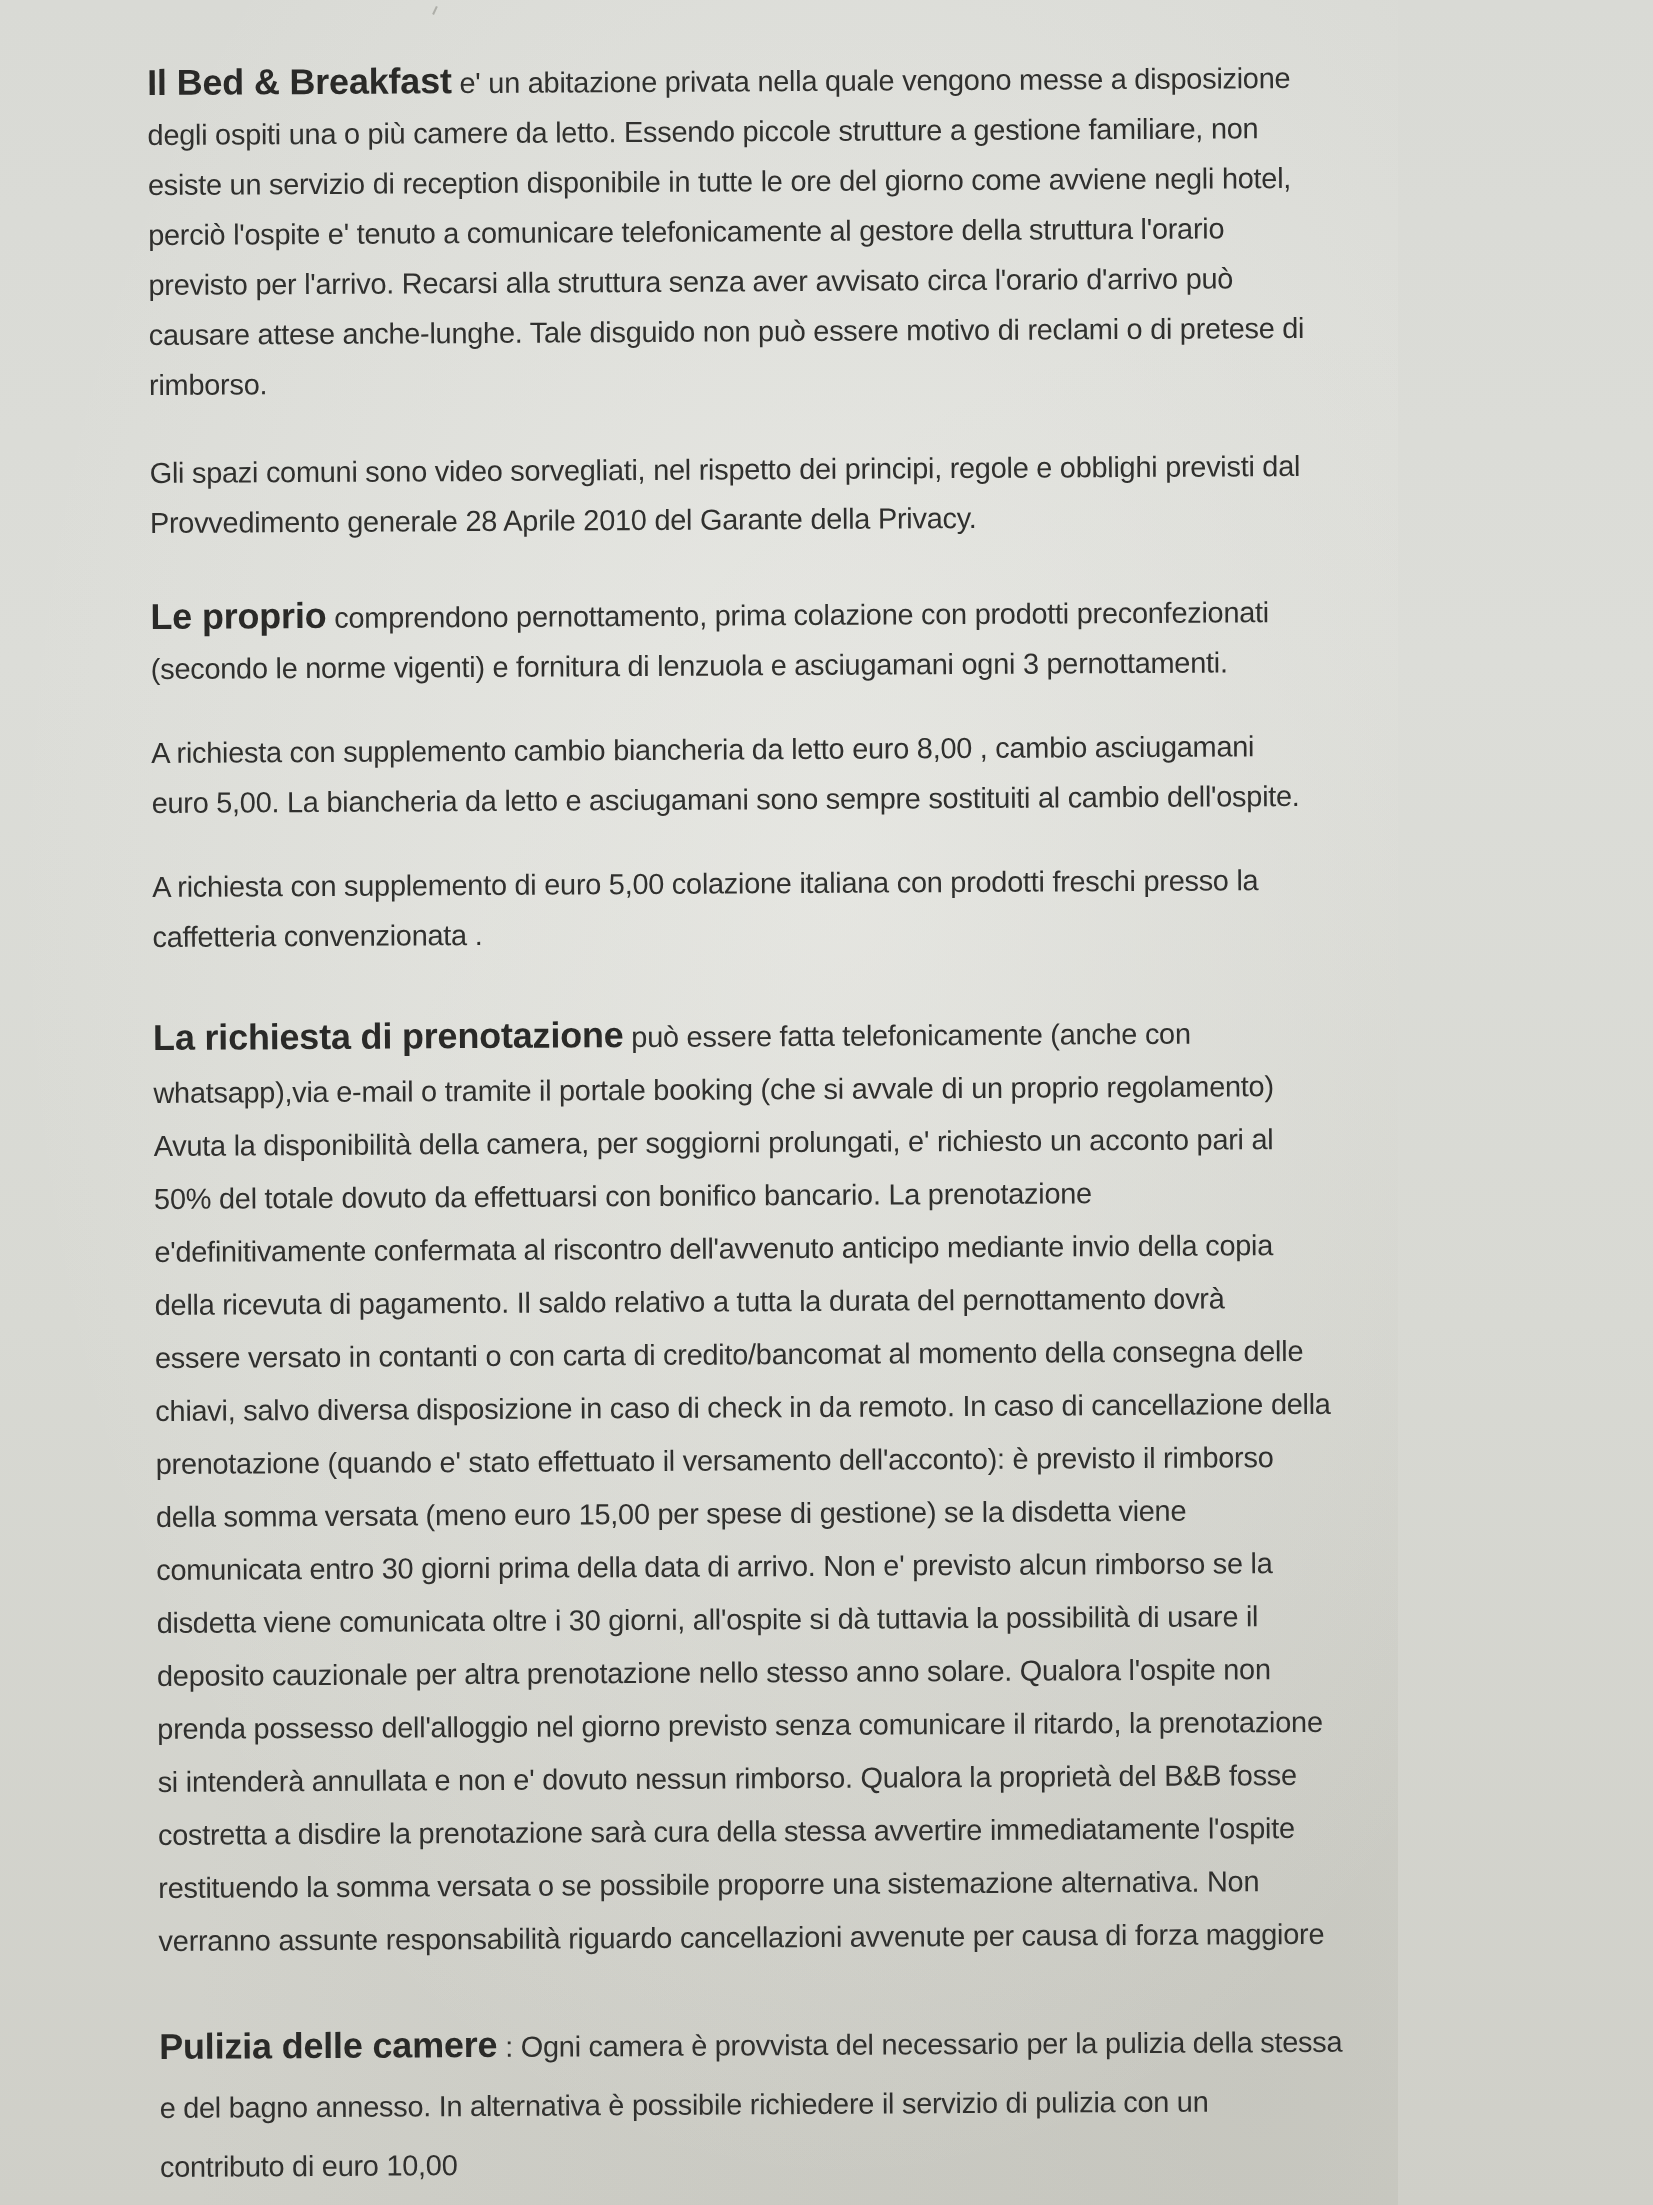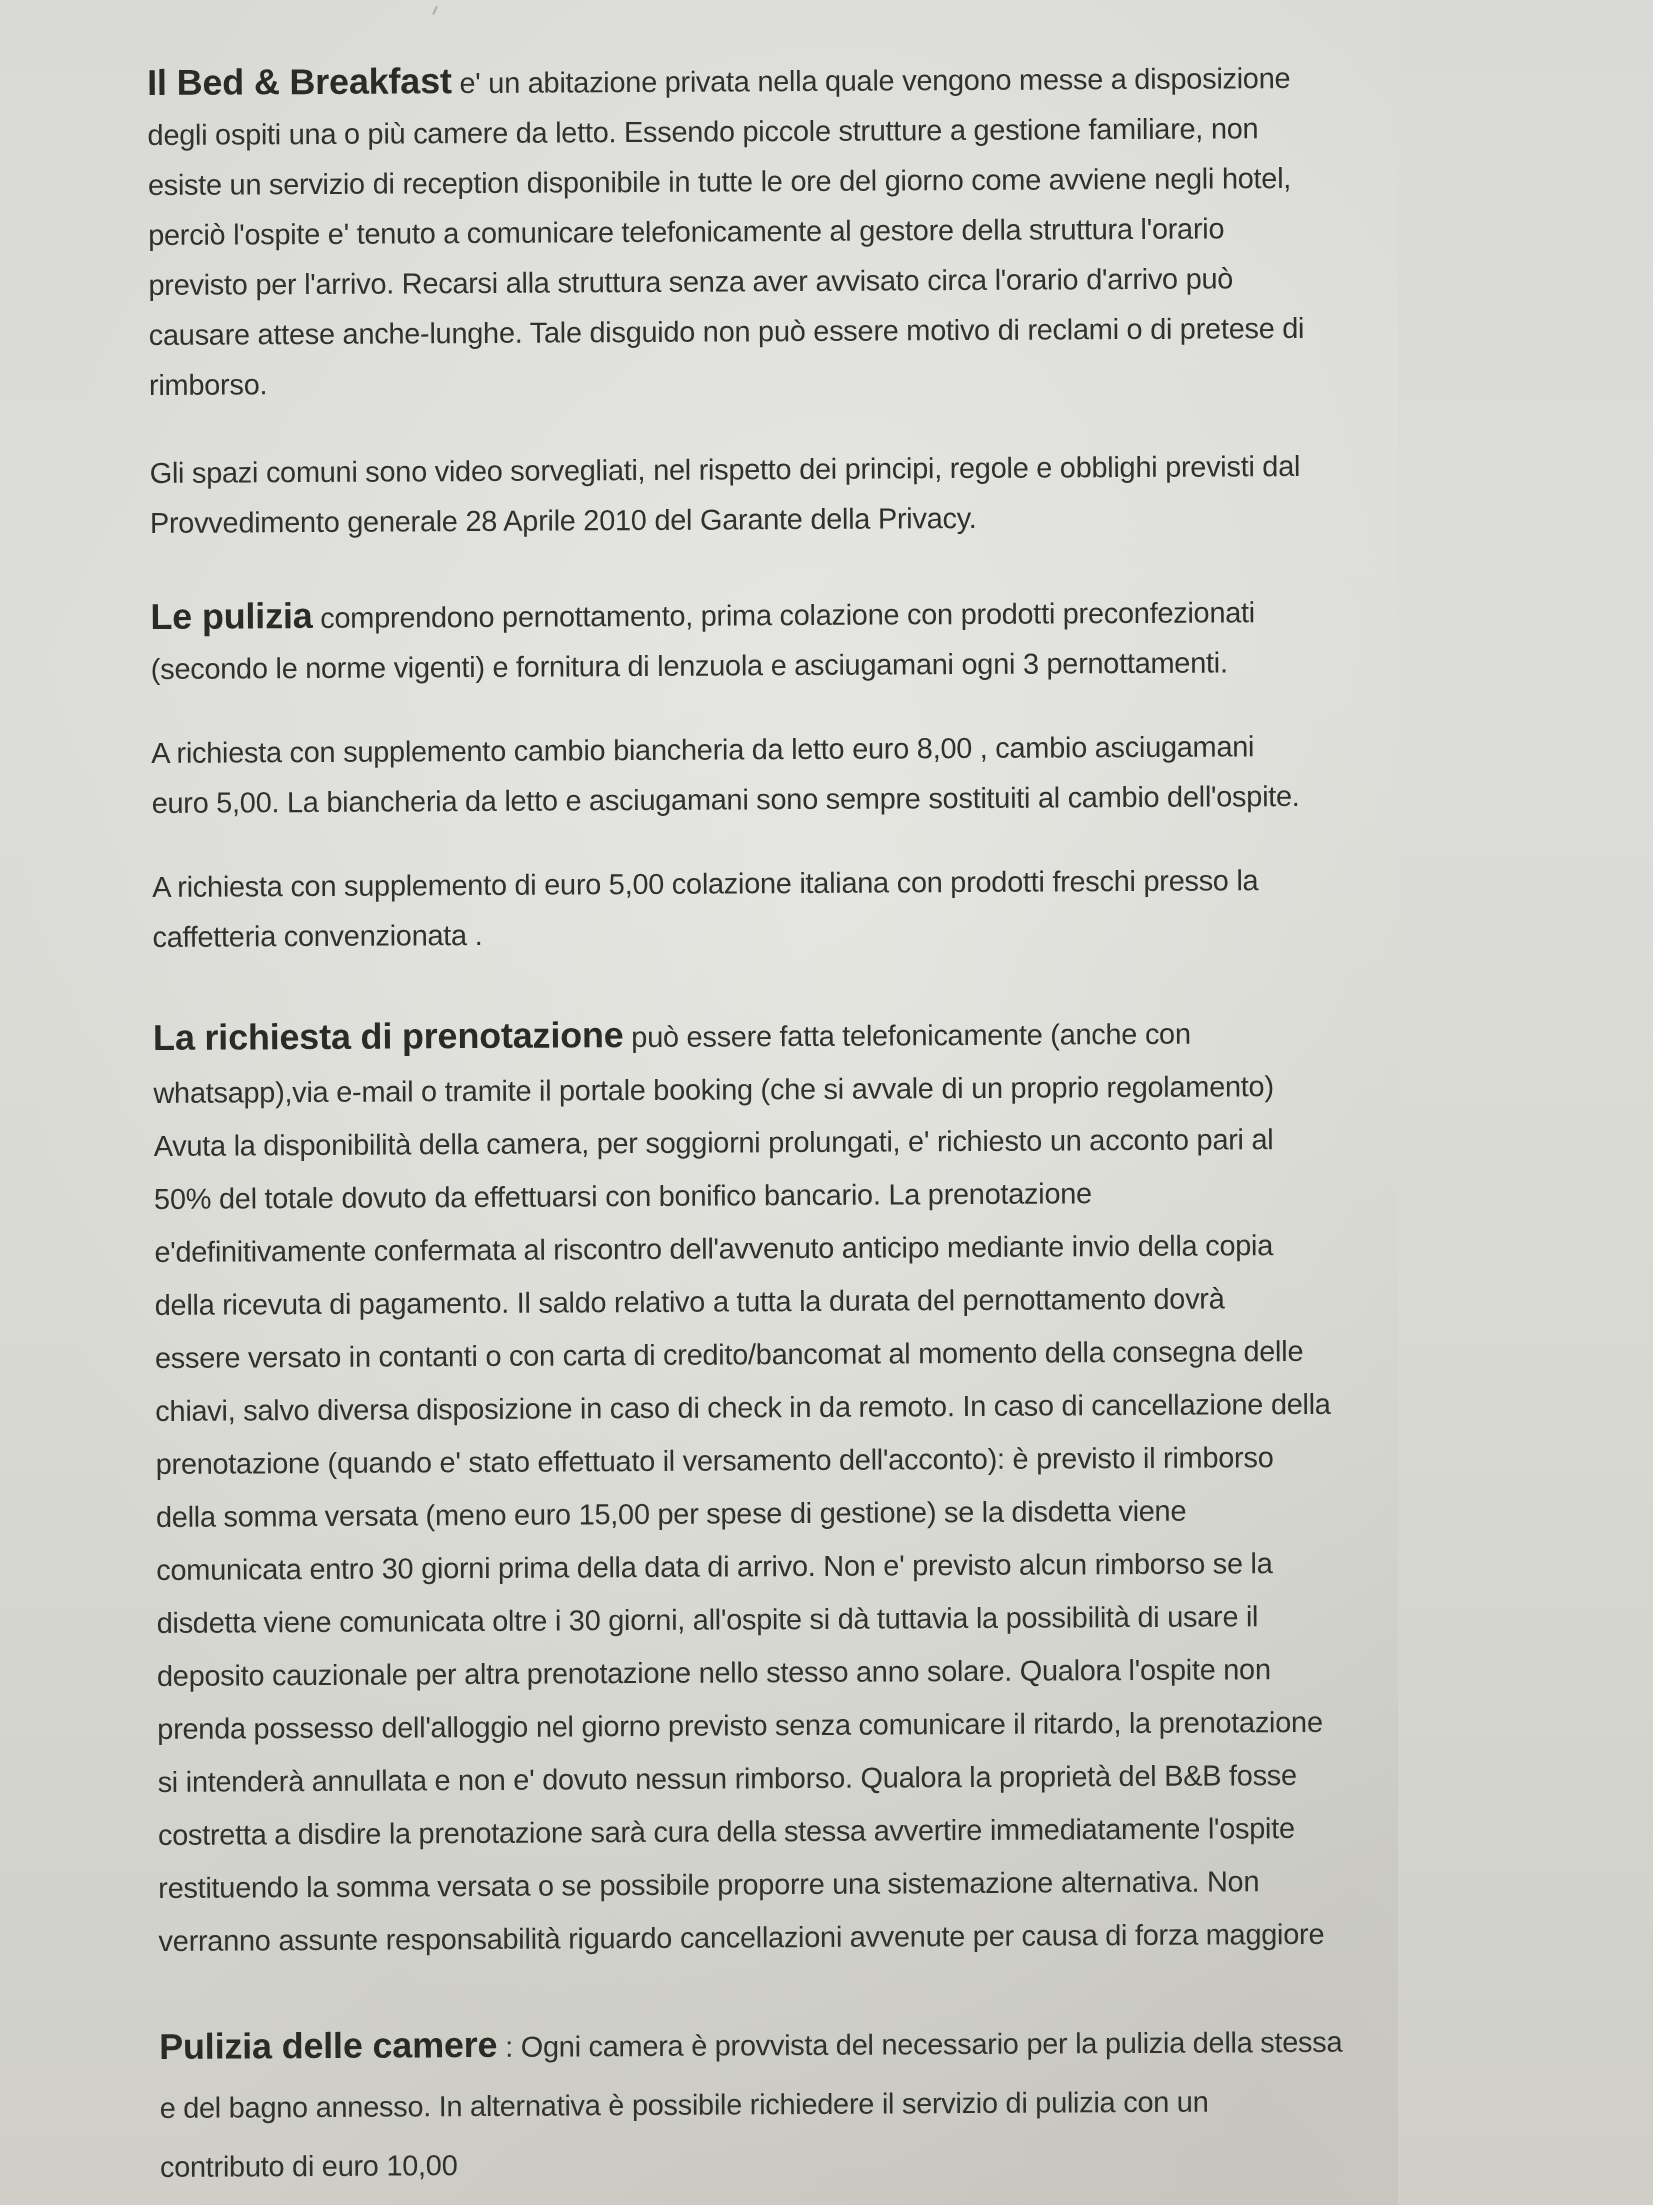--- a/index.html
+++ b/index.html
@@ -84,21 +84,21 @@
       <span class="line">causare attese anche-lunghe. Tale disguido non può essere motivo di reclami o di pretese di</span>
       <span class="line">rimborso.</span>
     </p>
 
     <p class="para" id="p-video">
       <span class="line">Gli spazi comuni sono video sorvegliati, nel rispetto dei principi, regole e obblighi previsti dal</span>
       <span class="line">Provvedimento generale 28 Aprile 2010 del Garante della Privacy.</span>
     </p>
 
     <p class="para" id="p-tariffe">
-      <span class="line"><span class="lead">Le pulizia</span><span> comprendono pernottamento, prima colazione con prodotti preconfezionati</span></span>
+      <span class="line"><span class="lead">Le proprio</span><span> comprendono pernottamento, prima colazione con prodotti preconfezionati</span></span>
       <span class="line">(secondo le norme vigenti) e fornitura di lenzuola e asciugamani ogni 3 pernottamenti.</span>
     </p>
 
     <p class="para" id="p-supplemento1">
       <span class="line">A richiesta con supplemento  cambio biancheria da letto euro 8,00 , cambio asciugamani</span>
       <span class="line">euro 5,00.  La biancheria da letto e asciugamani sono sempre sostituiti al cambio dell'ospite.</span>
     </p>
 
     <p class="para" id="p-supplemento2">
       <span class="line">A richiesta con supplemento di euro 5,00 colazione italiana con prodotti freschi presso la</span>

